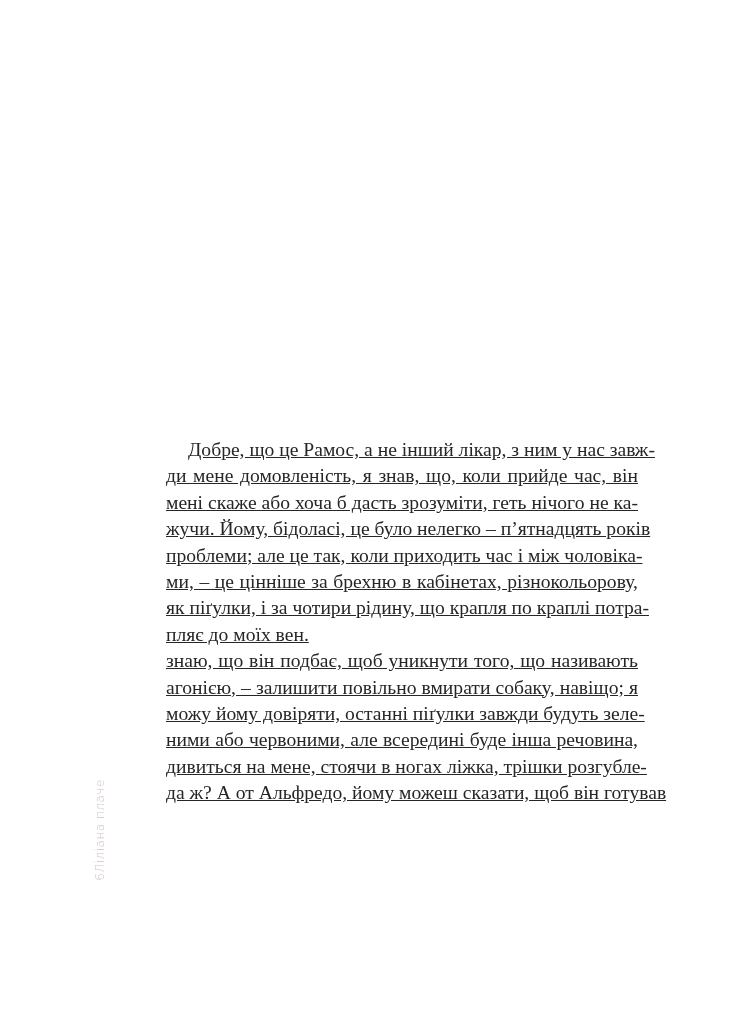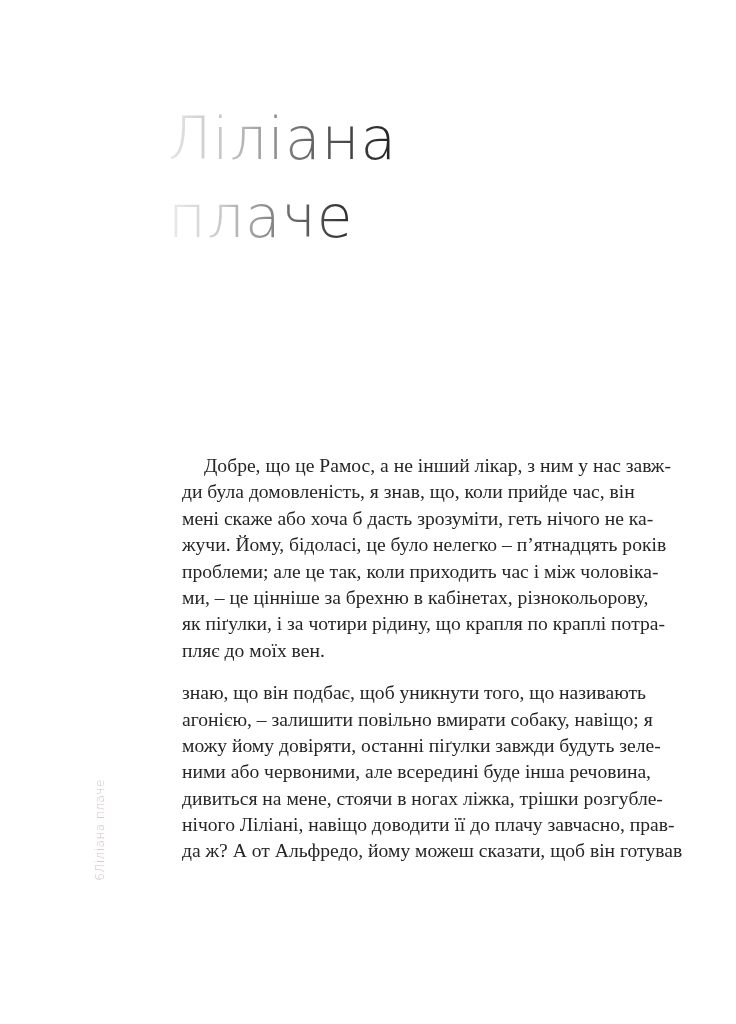--- a/index.html
+++ b/index.html
@@ -52,21 +52,22 @@
       top: 437px;
       width: 472px;
       font-family: "Liberation Serif", serif;
       font-size: 19.6px;
       line-height: 26.4px;
       color: #262626;
       text-align: justify;
       hyphens: none;
     }
     .body-text p {
-      margin: 16px;
+      margin: 0;
+      text-decoration: underline;
     }
     .body-text .ln {
       display: block;
       text-align: justify;
       text-align-last: justify;
       white-space: nowrap;
       height: 26.4px;
       overflow: visible;
     }
     .body-text .ln.indent {
@@ -97,43 +98,38 @@
       font-weight: 200;
       font-size: 12px;
       color: #c9bdb9;
     }
   </style>
 </head>
 <body>
 
 <div class="page">
 
-  <h1 class="chapter-title">
-    <span class="line l1">Ліліана</span>
-    <span class="line l2">плаче</span>
-  </h1>
 
   <div class="body-text">
     <p>
       <span class="ln indent">Добре, що це Рамос, а не інший лікар, з ним у нас завж-</span>
-      <span class="ln">ди була домовленість, я знав, що, коли прийде час, він</span>
+      <span class="ln">ди мене домовленість, я знав, що, коли прийде час, він</span>
       <span class="ln">мені скаже або хоча б дасть зрозуміти, геть нічого не ка-</span>
       <span class="ln">жучи. Йому, бідоласі, це було нелегко – п’ятнадцять років</span>
       <span class="ln">проблеми; але це так, коли приходить час і між чоловіка-</span>
       <span class="ln">ми, – це цінніше за брехню в кабінетах, різнокольорову,</span>
       <span class="ln">як піґулки, і за чотири рідину, що крапля по краплі потра-</span>
       <span class="ln last">пляє до моїх вен.</span>
     </p>
     <p>
       <span class="ln">знаю, що він подбає, щоб уникнути того, що називають</span>
       <span class="ln">агонією, – залишити повільно вмирати собаку, навіщо; я</span>
       <span class="ln">можу йому довіряти, останні піґулки завжди будуть зеле-</span>
       <span class="ln">ними або червоними, але всередині буде інша речовина,</span>
       <span class="ln">дивиться на мене, стоячи в ногах ліжка, трішки розгубле-</span>
-      <span class="ln">нічого Ліліані, навіщо доводити її до плачу завчасно, прав-</span>
       <span class="ln">да ж? А от Альфредо, йому можеш сказати, щоб він готував</span>
     </p>
   </div>
 
   <div class="running-head">Ліліана плаче</div>
   <div class="page-number">6</div>
 
 </div>
 
 </body></html>

